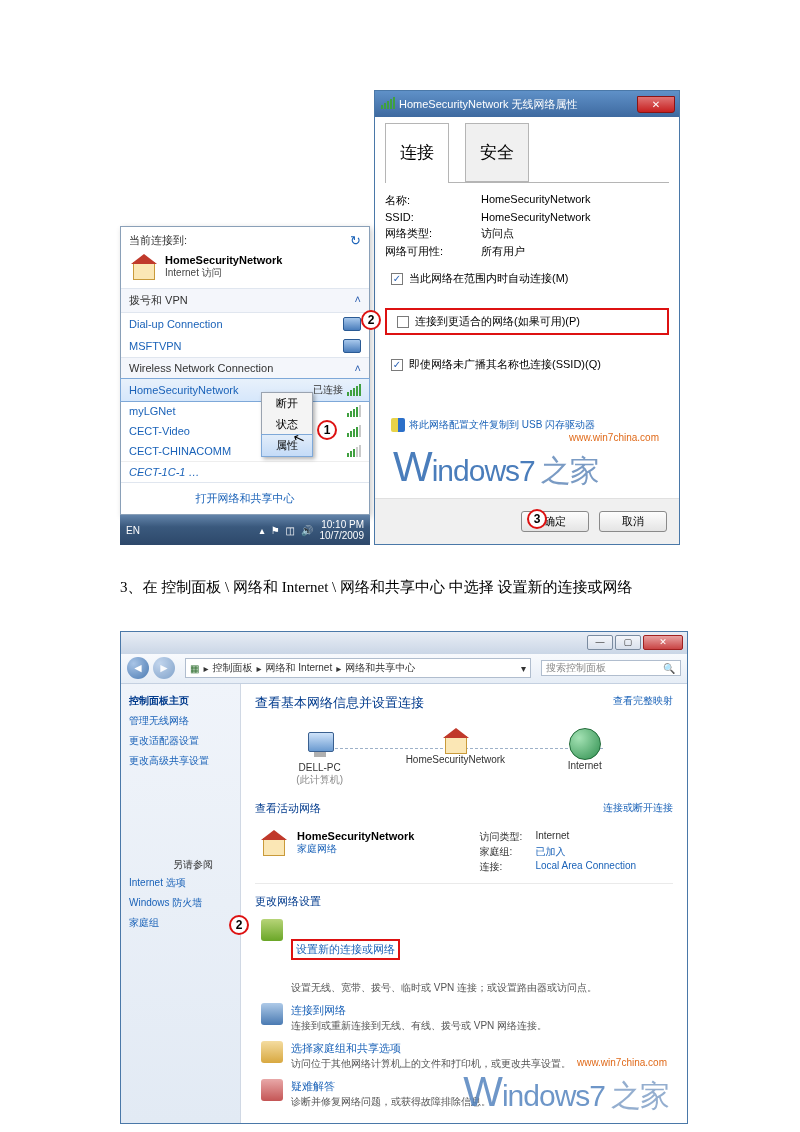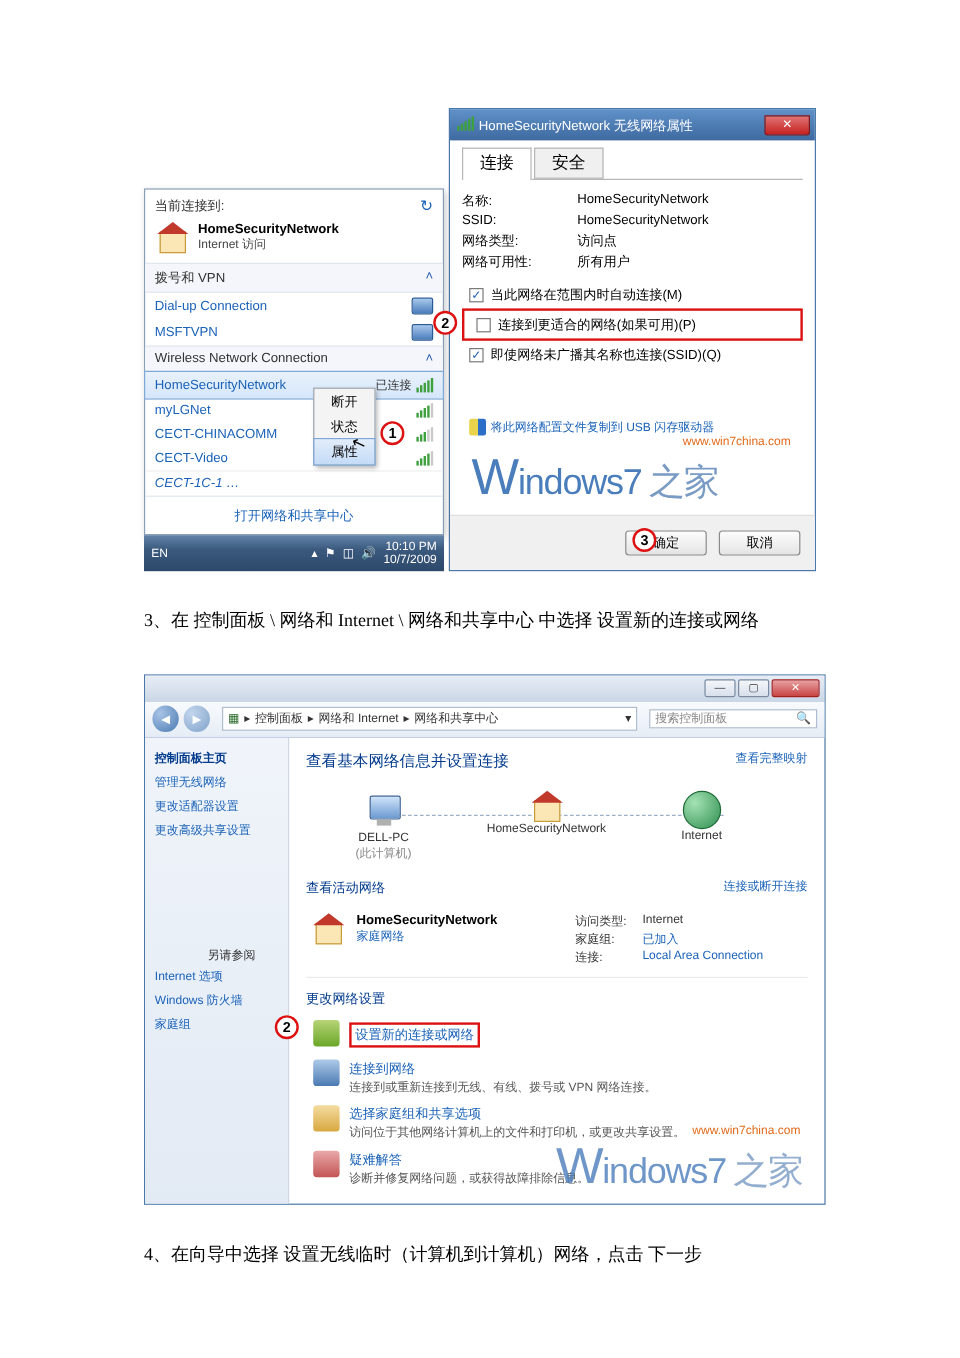--- a/index.html
+++ b/index.html
@@ -37,27 +37,27 @@
   .taskbar .clock { text-align:right; line-height:11px; }
   .flyout-wrap { display:flex; flex-direction:column; }
 
   
   .dlg { width:320px; border:1px solid #4a78a8; background:#fff; font-size:11px; display:flex; flex-direction:column; }
   .dlg-title { height:26px; background:linear-gradient(#5f91c8,#3e6aa0); color:#fff; display:flex; align-items:center; justify-content:space-between; padding:0 4px 0 24px; position:relative; }
   .dlg-title .icon-sig { position:absolute; left:6px; top:6px; }
   .dlg-close { width:38px; height:17px; background:linear-gradient(#e07474,#c62020); border:1px solid #8a1414; border-radius:0 0 3px 3px; color:#fff; text-align:center; font-size:10px; line-height:15px; }
   .dlg-body { padding:6px 10px; flex:1; }
   .tabs { display:flex; border-bottom:1px solid #b5b5b5; margin-bottom:10px; }
-  .tab { padding:3px 14px; border:1px solid #b5b5b5; background:#fff; border-bottom:none; margin-right:2px; margin-bottom:-1px; font-size:14px; }
+  .tab { padding:17px 14px; border:1px solid #b5b5b5; background:#fff; border-bottom:none; margin-right:16px; margin-bottom:-1px; font-size:17px; }
   .tab.active { background:#fff; }
   .tab:not(.active){ background:#f0f0f0; border-bottom:1px solid #b5b5b5; margin-bottom:0; }
   .fields { display:grid; grid-template-columns:90px 1fr; gap:3px 6px; margin-bottom:10px; color:#000; }
   .chk-row { display:flex; align-items:center; gap:6px; padding:2px 6px; color:#000; position:relative; }
   .chk { width:12px; height:12px; border:1px solid #7a7a7a; background:#fff; display:inline-flex; align-items:center; justify-content:center; font-size:10px; color:#2a62b5; }
-  .redbox { border:2px solid #d11; padding:2px 4px; margin:2px 0; }
+  .redbox { border:2px solid #d11; padding:2px 4px; margin:20px 0; }
   .badge { position:absolute; width:20px; height:20px; border:2px solid #d11; border-radius:50%; background:#fff; color:#000; font-weight:bold; font-size:12px; display:flex; align-items:center; justify-content:center; z-index:5; }
   .dlg-link { color:#1a62b8; padding:4px 6px; display:flex; align-items:center; gap:4px; font-size:10px; }
   .shield { width:14px; height:14px; background:linear-gradient(90deg,#e8d34a 50%,#2b6fc9 50%); border-radius:2px; }
   .watermark { font-family: "Segoe UI", Arial; color:#4a7dbb; font-size:30px; font-weight:normal; letter-spacing:-1px; padding:0 8px; display:flex; align-items:baseline; }
   .watermark .wm-w { font-size:42px; font-weight:300; }
   .watermark .wm-rest { font-size:30px; }
   .watermark .wm-cn { color:#7a9bc4; font-family:"Microsoft YaHei"; margin-left:6px; }
   .wm-url { font-size:10px; color:#e06a1a; text-align:right; padding-right:10px; margin-top:-4px; }
   .dlg-buttons { display:flex; justify-content:flex-end; gap:10px; padding:12px; border-top:1px solid #e0e0e0; background:#f0f0f0; align-items:center; position:relative; }
   .win-btn { min-width:68px; height:21px; background:linear-gradient(#fdfdfd,#e4e4e4); border:1px solid #8a8a8a; border-radius:3px; font-size:11px; }
@@ -165,36 +165,36 @@
             <span>myLGNet</span>
             <span class="sig">
               <span class="b1"></span>
               <span class="b2"></span>
               <span class="b3"></span>
               <span class="b4"></span>
               <span class="b5 off"></span>
             </span>
           </div>
   <div class="item">
+            <span>CECT-Video</span>
+            <span class="sig">
+              <span class="b1"></span>
+              <span class="b2"></span>
+              <span class="b3"></span>
+              <span class="b4"></span>
+              <span class="b5 off"></span>
+            </span>
+          </div>
+  <div class="item">
             <span>CECT-CHINACOMM</span>
             <span class="sig">
               <span class="b1"></span>
               <span class="b2"></span>
               <span class="b3"></span>
               <span class="b4 off"></span>
-              <span class="b5 off"></span>
-            </span>
-          </div>
-  <div class="item">
-            <span>CECT-Video</span>
-            <span class="sig">
-              <span class="b1"></span>
-              <span class="b2"></span>
-              <span class="b3"></span>
-              <span class="b4"></span>
               <span class="b5 off"></span>
             </span>
           </div>
   <div class="item" style="border-top:1px solid #eee; color:#1a62b8;font-style:italic;">CECT-1C-1 …</div>
   <div class="footer-link">打开网络和共享中心</div>
 </div>
 <div class="taskbar">
   <span>EN</span>
   <div class="tray">
     <span>▴</span>
@@ -360,20 +360,21 @@
       </div>
       <div class="subhead">
             <span>更改网络设置</span>
           </div>
       <div style="position:relative;">
         <div class="badge" style="left:-26px; top:0;">2</div>
         <div class="task">
           <div class="ti"></div>
           <div>
             <div class="redbox" style="display:inline-block;padding:1px 3px;"><span class="tl">设置新的连接或网络</span></div>
+            <div class="td">设置无线、宽带、拨号、临时或 VPN 连接；或设置路由器或访问点。</div>
           </div>
         </div>
       </div>
       <div class="task">
             <div class="ti" style="background:linear-gradient(#aecae8,#4a7ab2)"></div>
             <div>
               <div class="tl">连接到网络</div>
               <div class="td">连接到或重新连接到无线、有线、拨号或 VPN 网络连接。</div>
             </div>
           </div>

